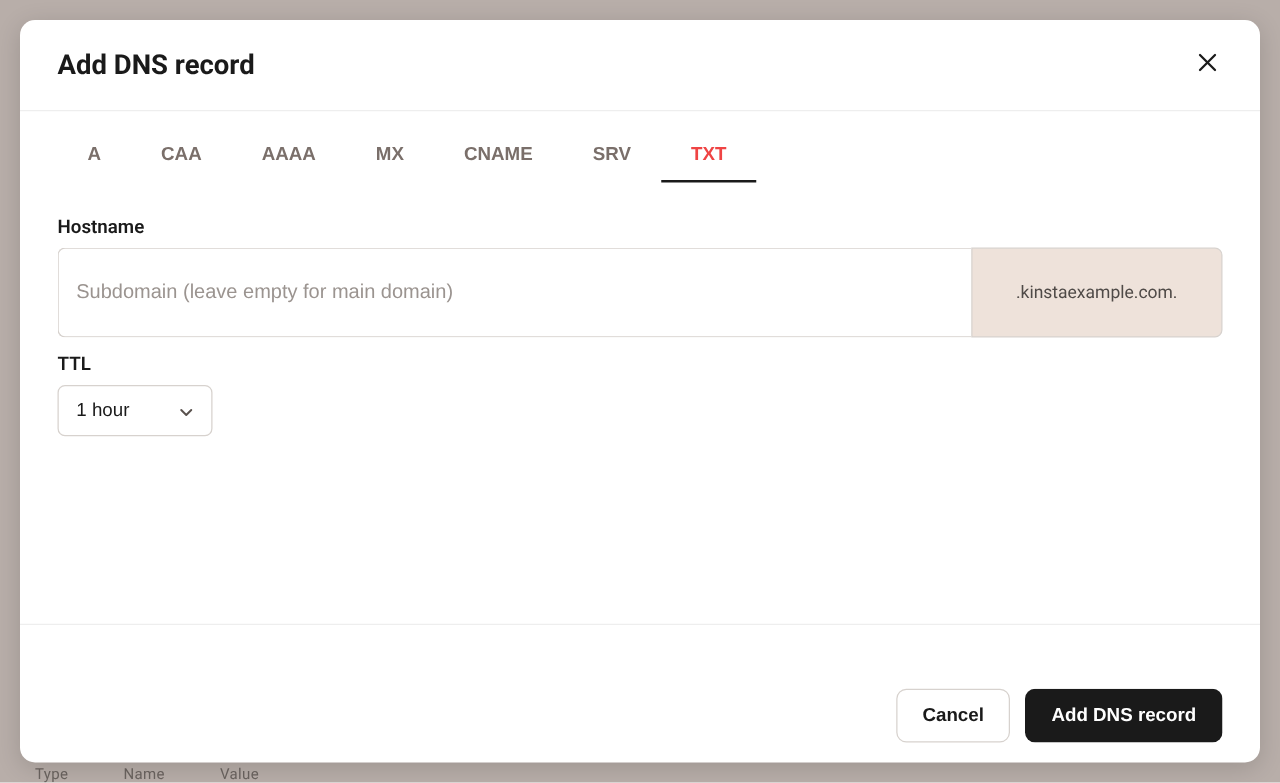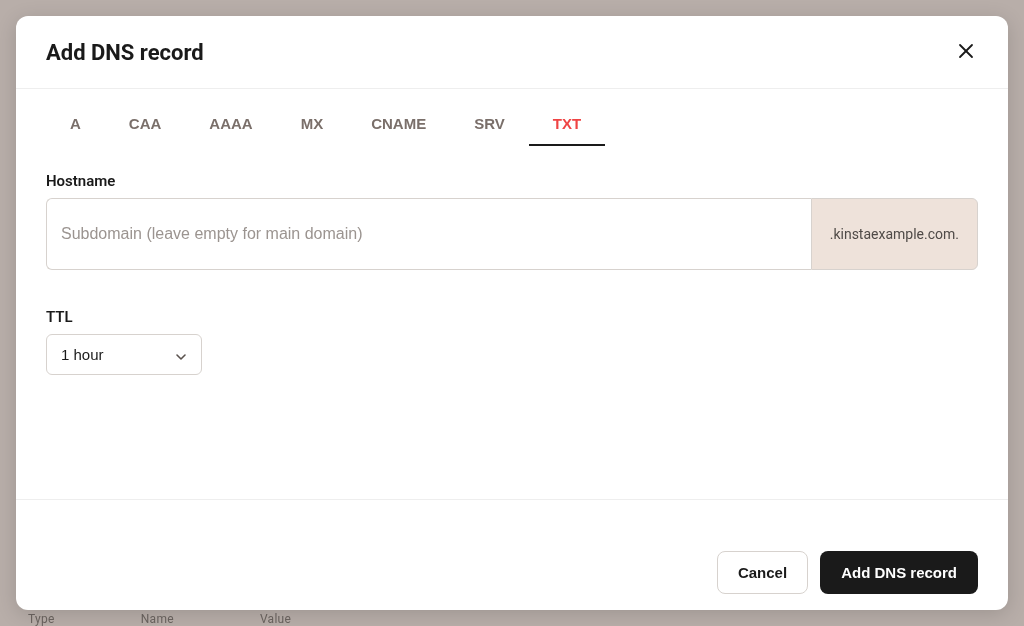--- a/index.html
+++ b/index.html
@@ -68,21 +68,21 @@
       font-weight: 600;
       color: #7a6f6a;
       cursor: pointer;
       border-bottom: 2px solid transparent;
     }
     .tab.active {
       color: #ef4444;
       border-bottom: 2px solid #1a1a1a;
     }
     .form-group {
-      margin-bottom: 38px;
+      margin-bottom: 12px;
     }
     .form-label {
       display: block;
       font-size: 15px;
       font-weight: 600;
       color: #1a1a1a;
       margin-bottom: 8px;
     }
     .input-group {
       display: flex;
@@ -95,32 +95,32 @@
       border: 1px solid #d7d2ce;
       border-right: none;
       border-radius: 6px 0 0 6px;
       outline: none;
       color: #1a1a1a;
     }
     .hostname-input::placeholder {
       color: #9b9490;
     }
     .domain-suffix {
-      padding: 11px 18px;
+      padding: 11px 35px;
       font-size: 14px;
       background: #eee2da;
       border: 1px solid #d7d2ce;
       border-radius: 0 6px 6px 0;
       color: #4f4a47;
       display: flex;
       align-items: center;
     }
     .ttl-select {
       position: relative;
-      width: 156px;
+      width: 124px;
     }
     .ttl-button {
       width: 100%;
       padding: 11px 14px;
       font-size: 15px;
       background: #fff;
       border: 1px solid #d7d2ce;
       border-radius: 6px;
       text-align: left;
       cursor: pointer;
@@ -186,21 +186,21 @@
       color: #fff;
     }
     .behind-content {
       position: absolute;
       bottom: 0;
       left: 28px;
       color: #6b6460;
       font-size: 12px;
       letter-spacing: 0.3px;
       display: flex;
-      gap: 86px;
+      gap: 44px;
     }
   </style>
 </head>
 <body>
 
 <div class="behind-content">
   <span>Type</span>
   <span>Name</span>
   <span style="">Value</span>
 </div>

